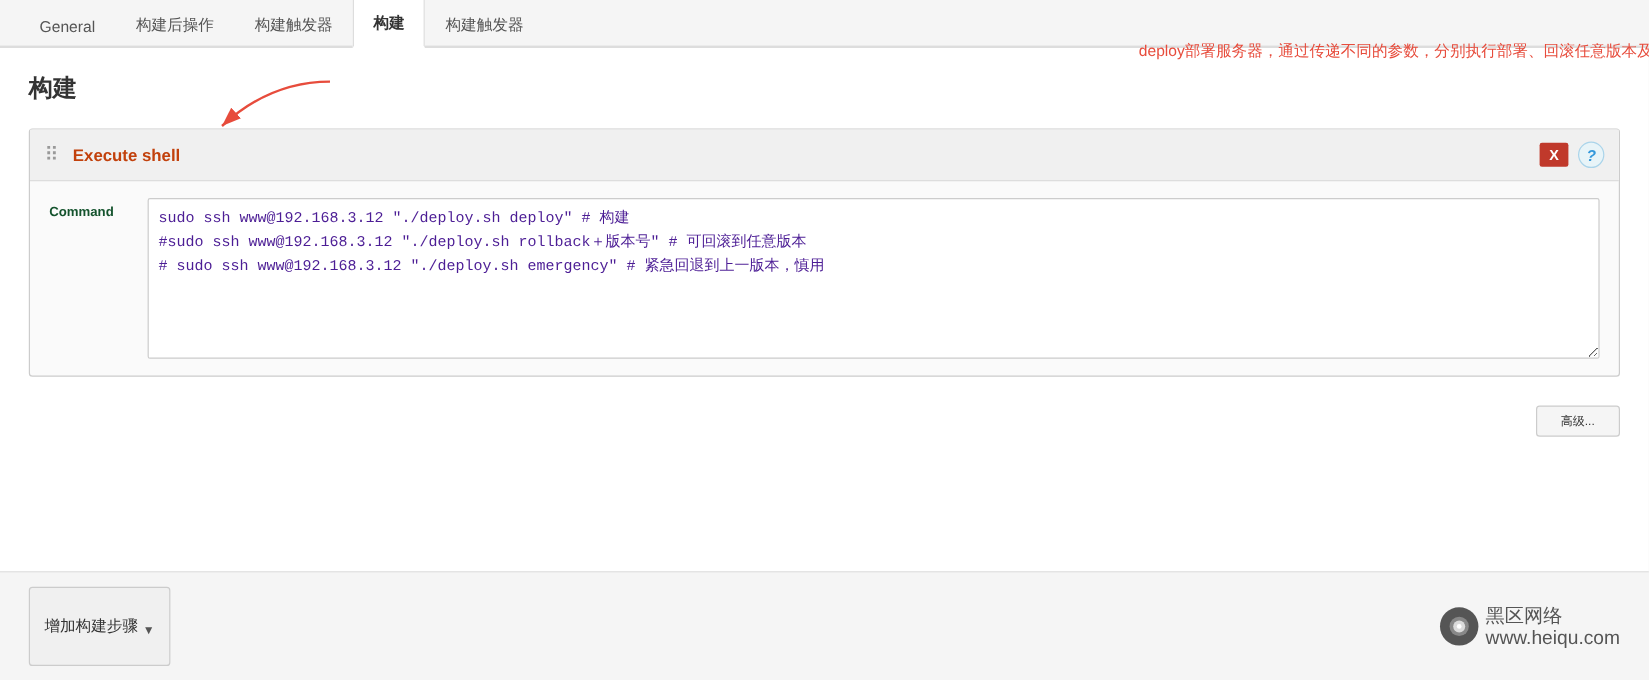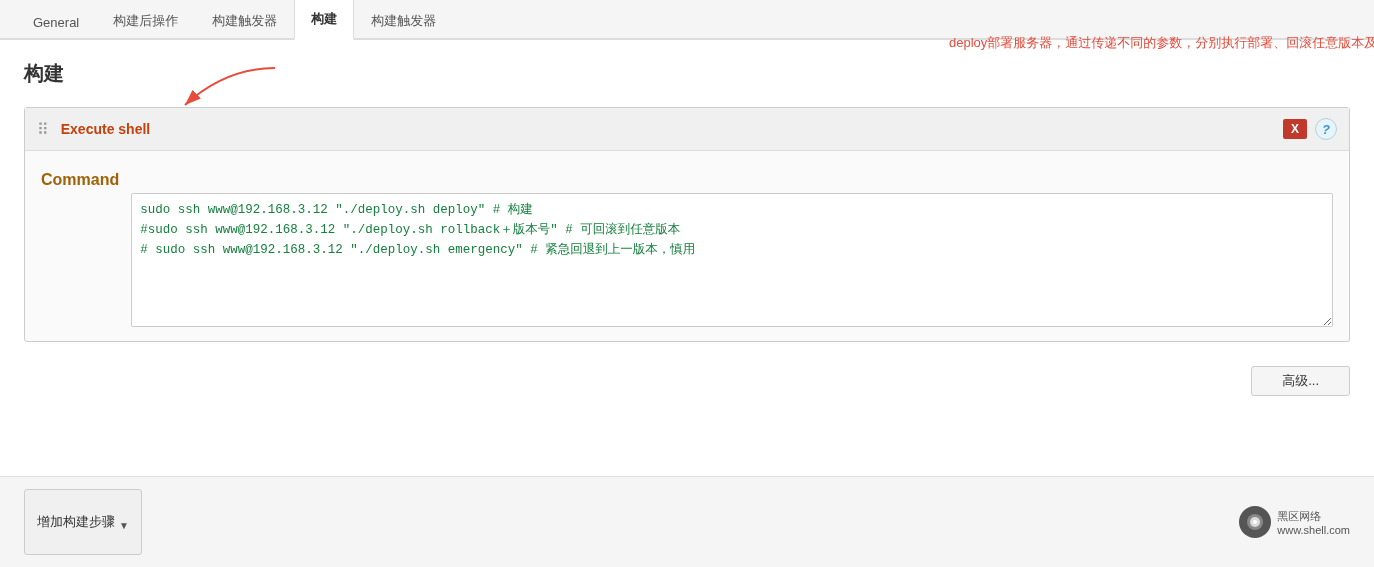--- a/index.html
+++ b/index.html
@@ -132,24 +132,24 @@
     }
 
     .field-row {
       display: flex;
       align-items: flex-start;
       gap: 12px;
     }
 
     .field-label {
       font-weight: bold;
-      color: #a16207;
+      color: #14532d;
       min-width: 70px;
       padding-top: 6px;
-      font-size: 16px;
+      font-size: 11px;
     }
 
     .command-textarea {
       flex: 1;
       border: 1px solid #ccc;
       border-radius: 2px;
       padding: 6px 8px;
       font-family: "Courier New", Courier, monospace;
       font-size: 12.5px;
       color: #c0392b;
@@ -177,22 +177,22 @@
     
     .advanced-btn-area {
       display: flex;
       justify-content: flex-end;
       padding: 8px 0;
     }
 
     .advanced-btn {
       background: #f5f5f5;
       border: 1px solid #ccc;
-      padding: 5px 30px;
-      font-size: 13px;
+      padding: 5px 20px;
+      font-size: 10px;
       cursor: pointer;
       border-radius: 3px;
       color: #333;
     }
 
     
     .bottom-bar {
       display: flex;
       align-items: center;
       justify-content: space-between;
@@ -222,21 +222,21 @@
       font-size: 10px;
       color: #555;
     }
 
     
     .watermark {
       display: flex;
       align-items: center;
       gap: 6px;
       color: #555;
-      font-size: 11px;
+      font-size: 16px;
     }
 
     .watermark-logo {
       width: 32px;
       height: 32px;
       background: #555;
       border-radius: 50%;
       display: flex;
       align-items: center;
       justify-content: center;
@@ -308,21 +308,21 @@
         <div class="build-step-header-right">
           <button class="close-btn">X</button>
           <div class="help-btn">?</div>
         </div>
       </div>
     </div>
 
     <div class="build-step-body">
       <div class="field-row">
         <span class="field-label">Command</span>
-        <textarea class="command-textarea" rows="6" style="color: #15803d; margin-top: 28px;">sudo ssh www@192.168.3.12 ″./deploy.sh deploy″ # 构建
+        <textarea class="command-textarea" rows="6" style="color: #4c1d95;">sudo ssh www@192.168.3.12 ″./deploy.sh deploy″ # 构建
 #sudo ssh www@192.168.3.12 ″./deploy.sh rollback＋版本号″ # 可回滚到任意版本
 # sudo ssh www@192.168.3.12 ″./deploy.sh emergency″ # 紧急回退到上一版本，慎用</textarea>
       </div>
     </div>
 
   </div>
 
 
   <div class="advanced-btn-area">
     <button class="advanced-btn">高级...</button>
@@ -340,16 +340,16 @@
     <div class="watermark-logo">
 
       <svg width="20" height="20" viewBox="0 0 20 20">
         <circle cx="10" cy="10" r="8" fill="#fff" opacity="0.3"></circle>
         <circle cx="10" cy="10" r="5" fill="#fff" opacity="0.7"></circle>
         <circle cx="10" cy="10" r="2" fill="#fff"></circle>
       </svg>
     </div>
     <div>
       <div>黑区网络</div>
-      <div>www.shell.com</div>
+      <div>www.heiqu.com</div>
     </div>
   </div>
 </div>
 
 </body></html>

